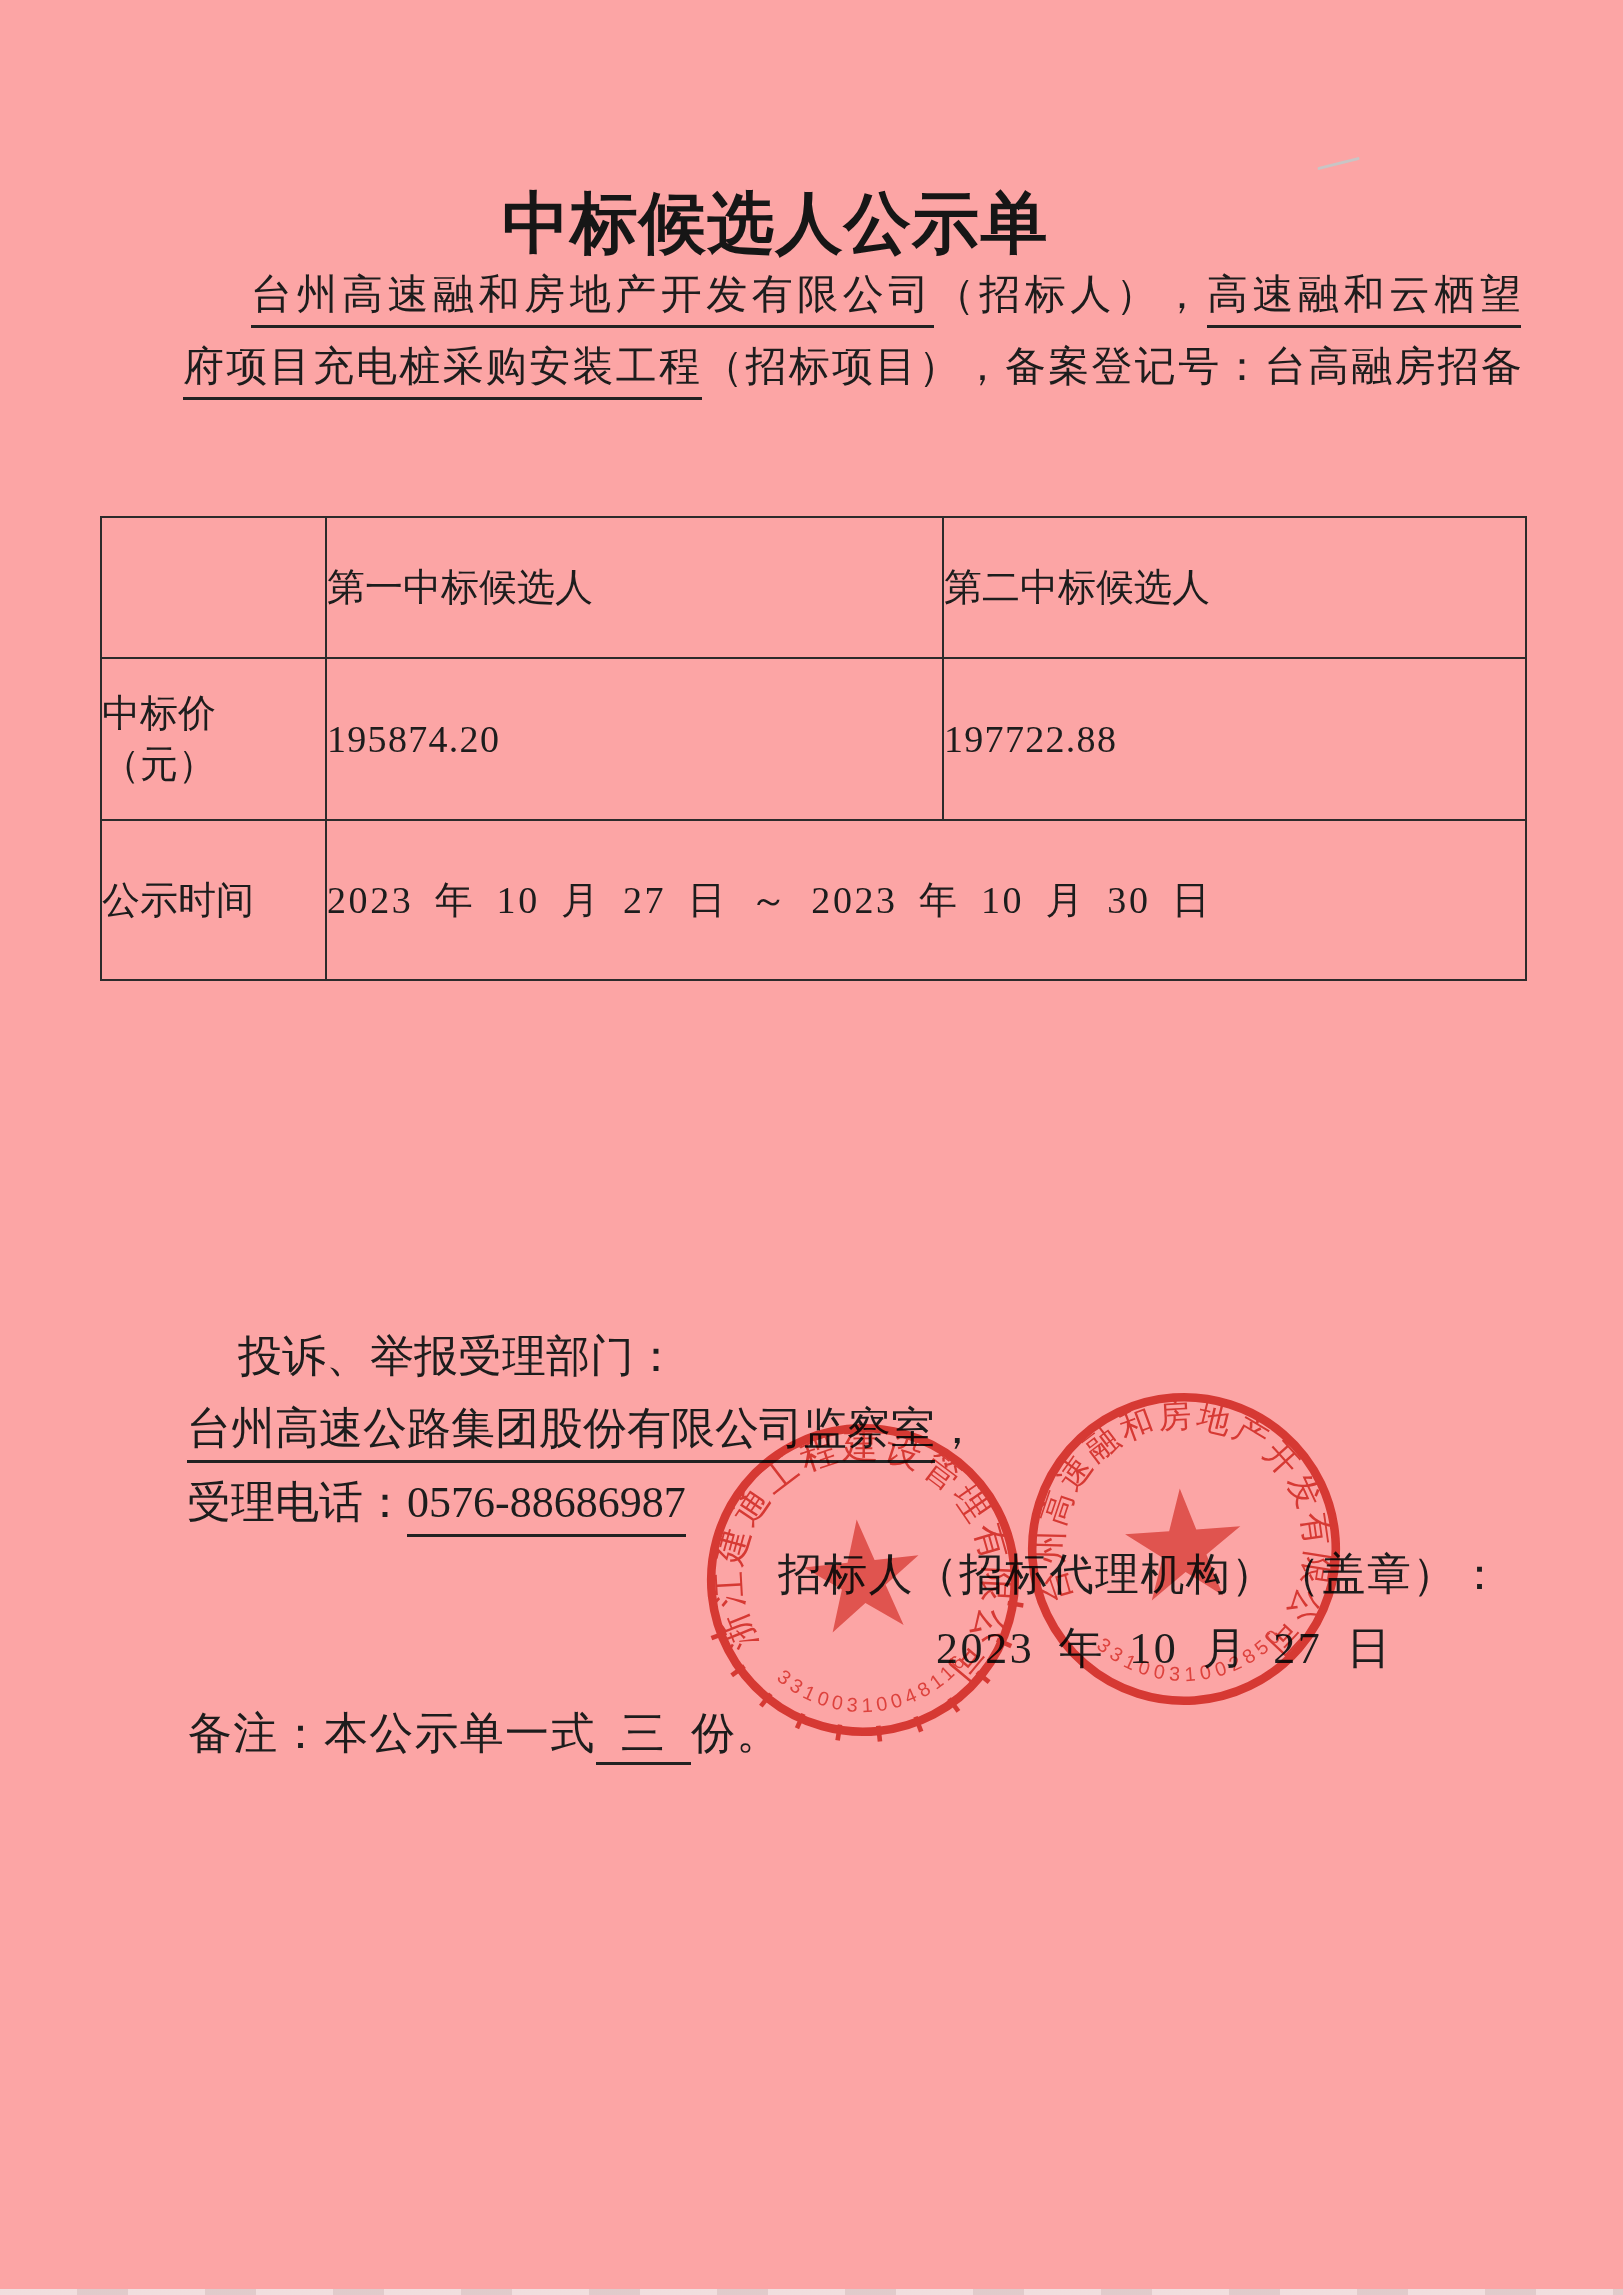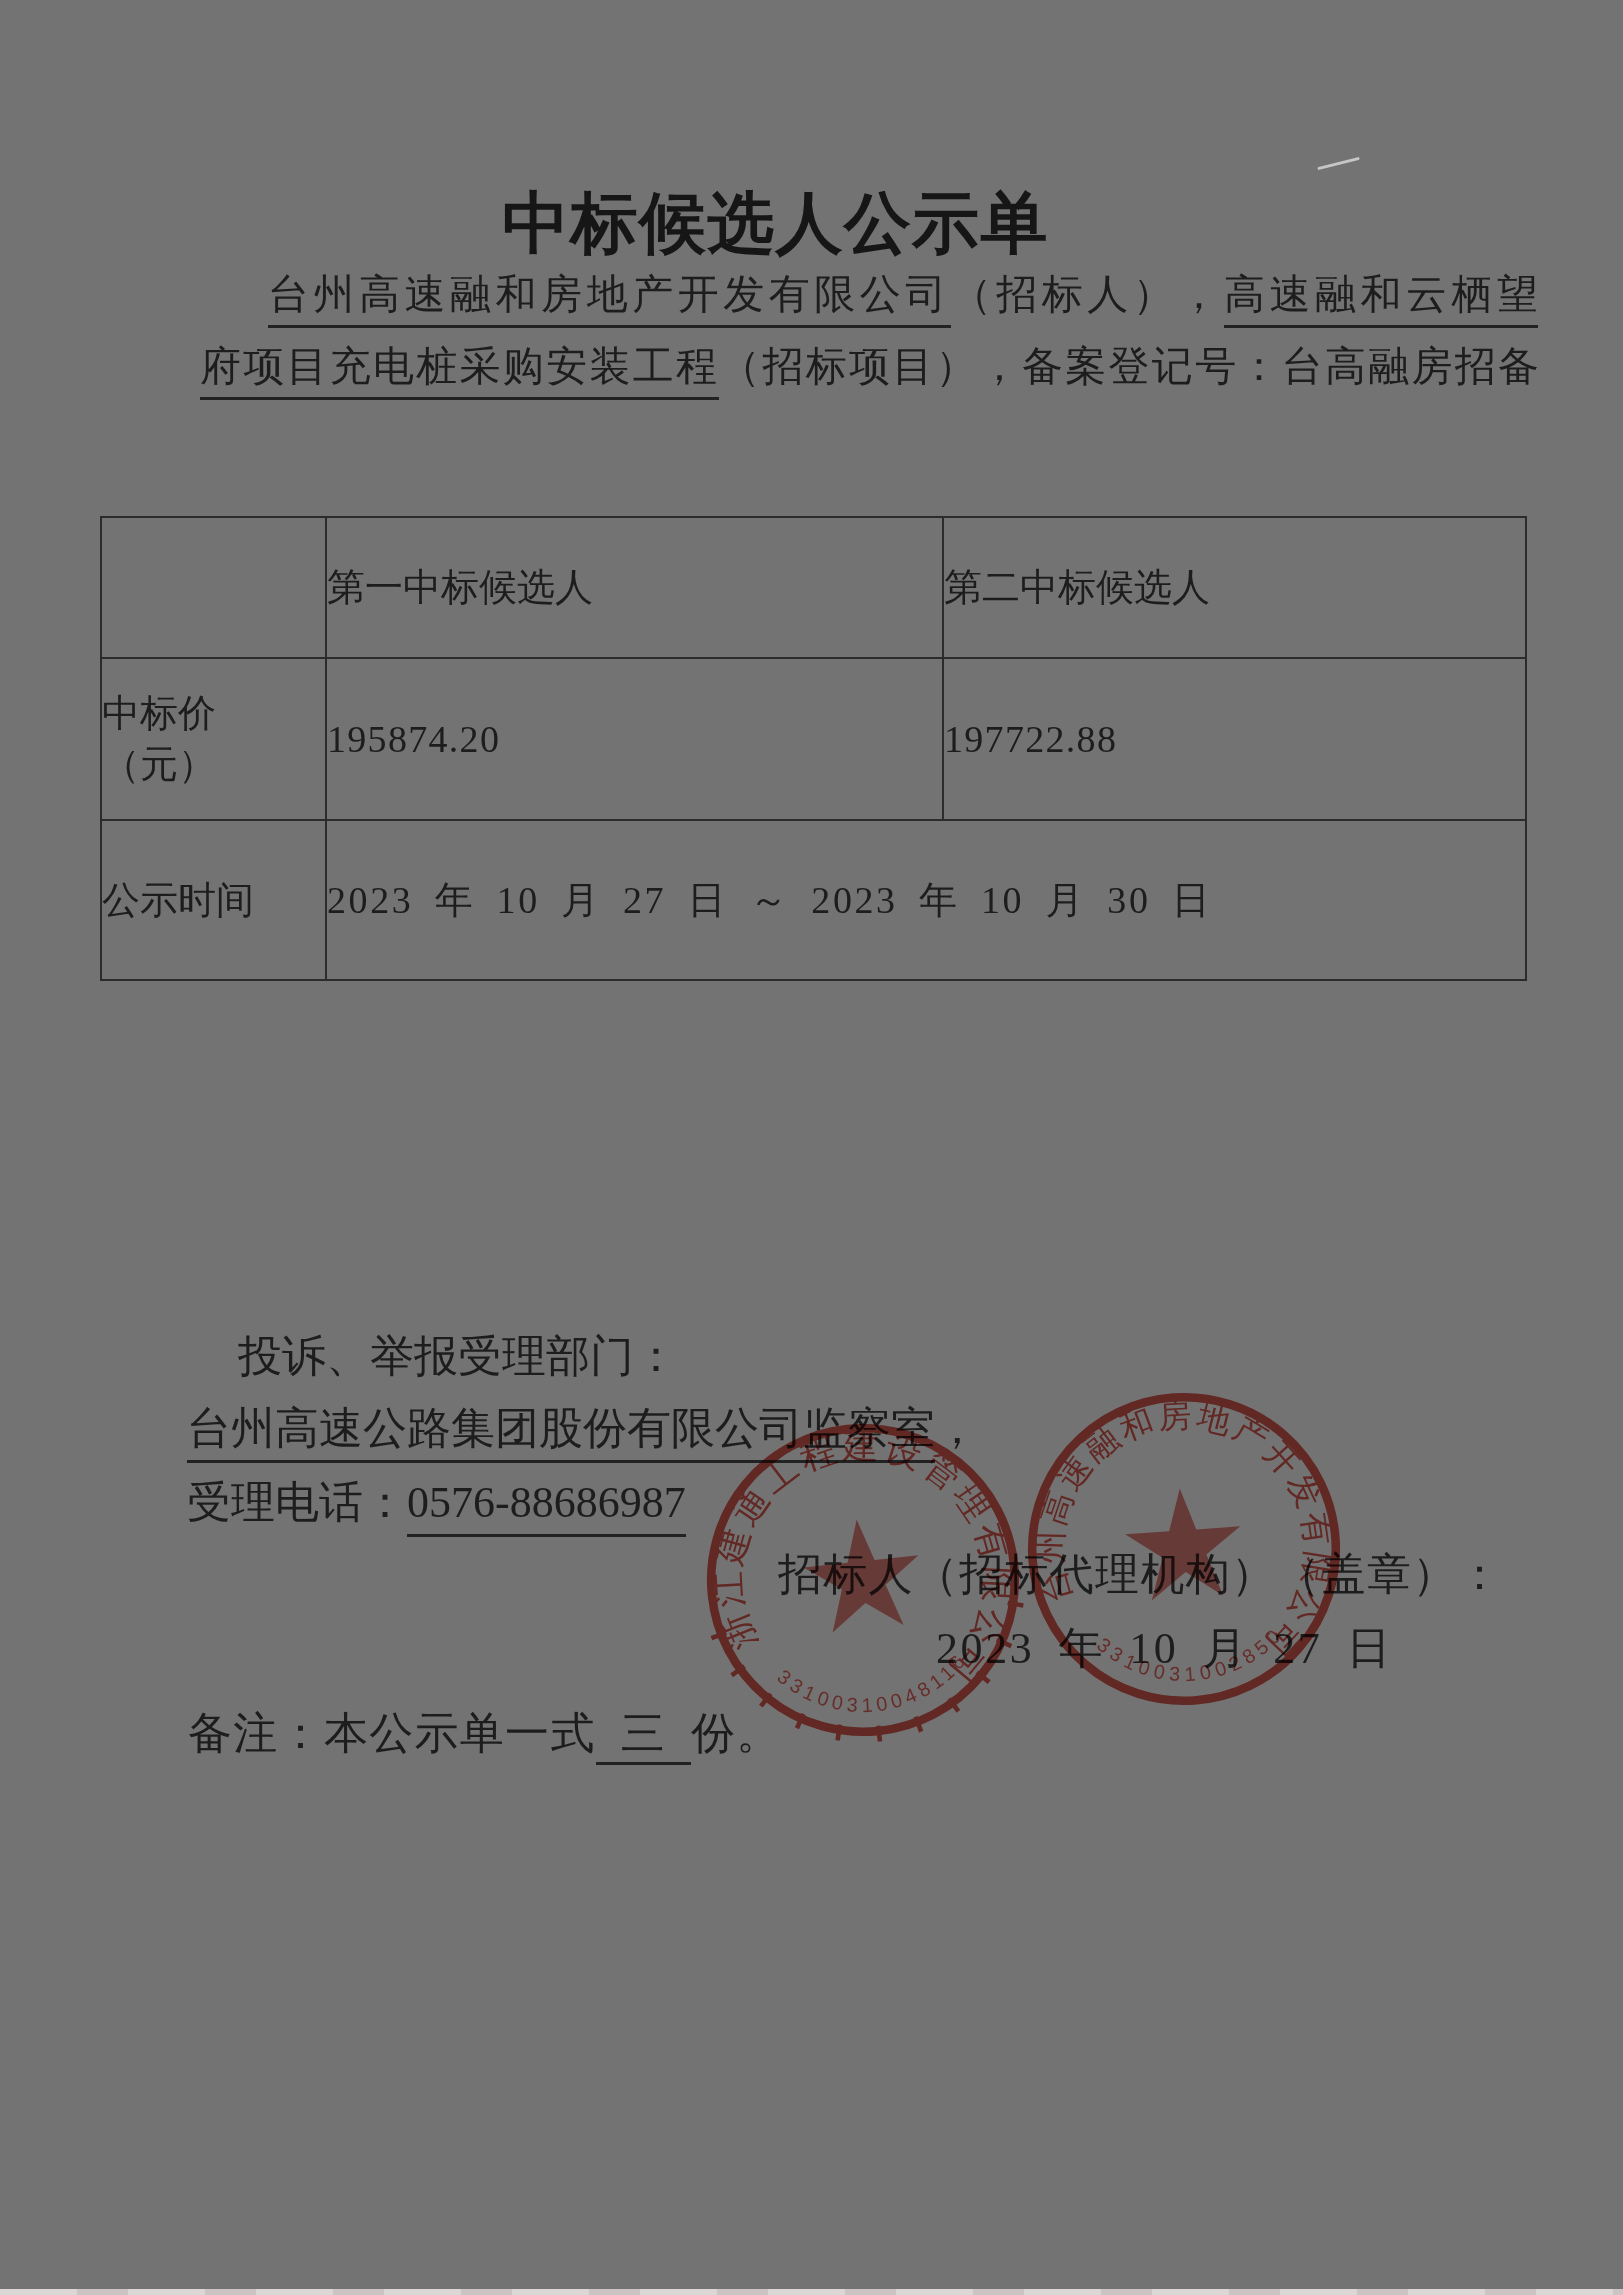--- a/index.html
+++ b/index.html
@@ -1,37 +1,37 @@
 <!DOCTYPE html>
 <html style="font-size:10.5px"><head>
 <meta charset="utf-8">
 <style>
   html,body{margin:0;padding:0;background:#9a9a9a;}
   .page{
     position:relative;
     width:1623px;height:2295px;
     margin:0 auto;
-    background:#737373;
+    background:#fca5a5;
     overflow:hidden;
     font-family:"Liberation Serif","DejaVu Serif",serif;
     color:#1f1f1f;
   }
   
   .doc-title{
     position:absolute;left:0;top:178px;width:1551px;
     text-align:center;
     font-family:"DejaVu Sans","Liberation Sans",sans-serif;
     font-weight:700;
     font-size:67px;
     letter-spacing:1.3px;
     color:#161616;
     white-space:nowrap;
   }
   
-  .intro{position:absolute;left:200px;top:263px;width:1339px;font-size:41px;color:#1d1d1d;}
+  .intro{position:absolute;left:183px;top:263px;width:1339px;font-size:41px;color:#1d1d1d;}
   .intro .line{height:72px;line-height:63px;text-align:justify;text-align-last:justify;white-space:nowrap;}
   .intro .line.first{padding-left:68px;width:1270px;}
   .intro .line.last{text-align-last:left;letter-spacing:2px;}
   .u{border-bottom:3.3px solid #222;padding-bottom:7.9px;}
   
   table.candidates{
     position:absolute;left:100px;top:516px;
     width:1424px;
     border-collapse:collapse;
     table-layout:fixed;

